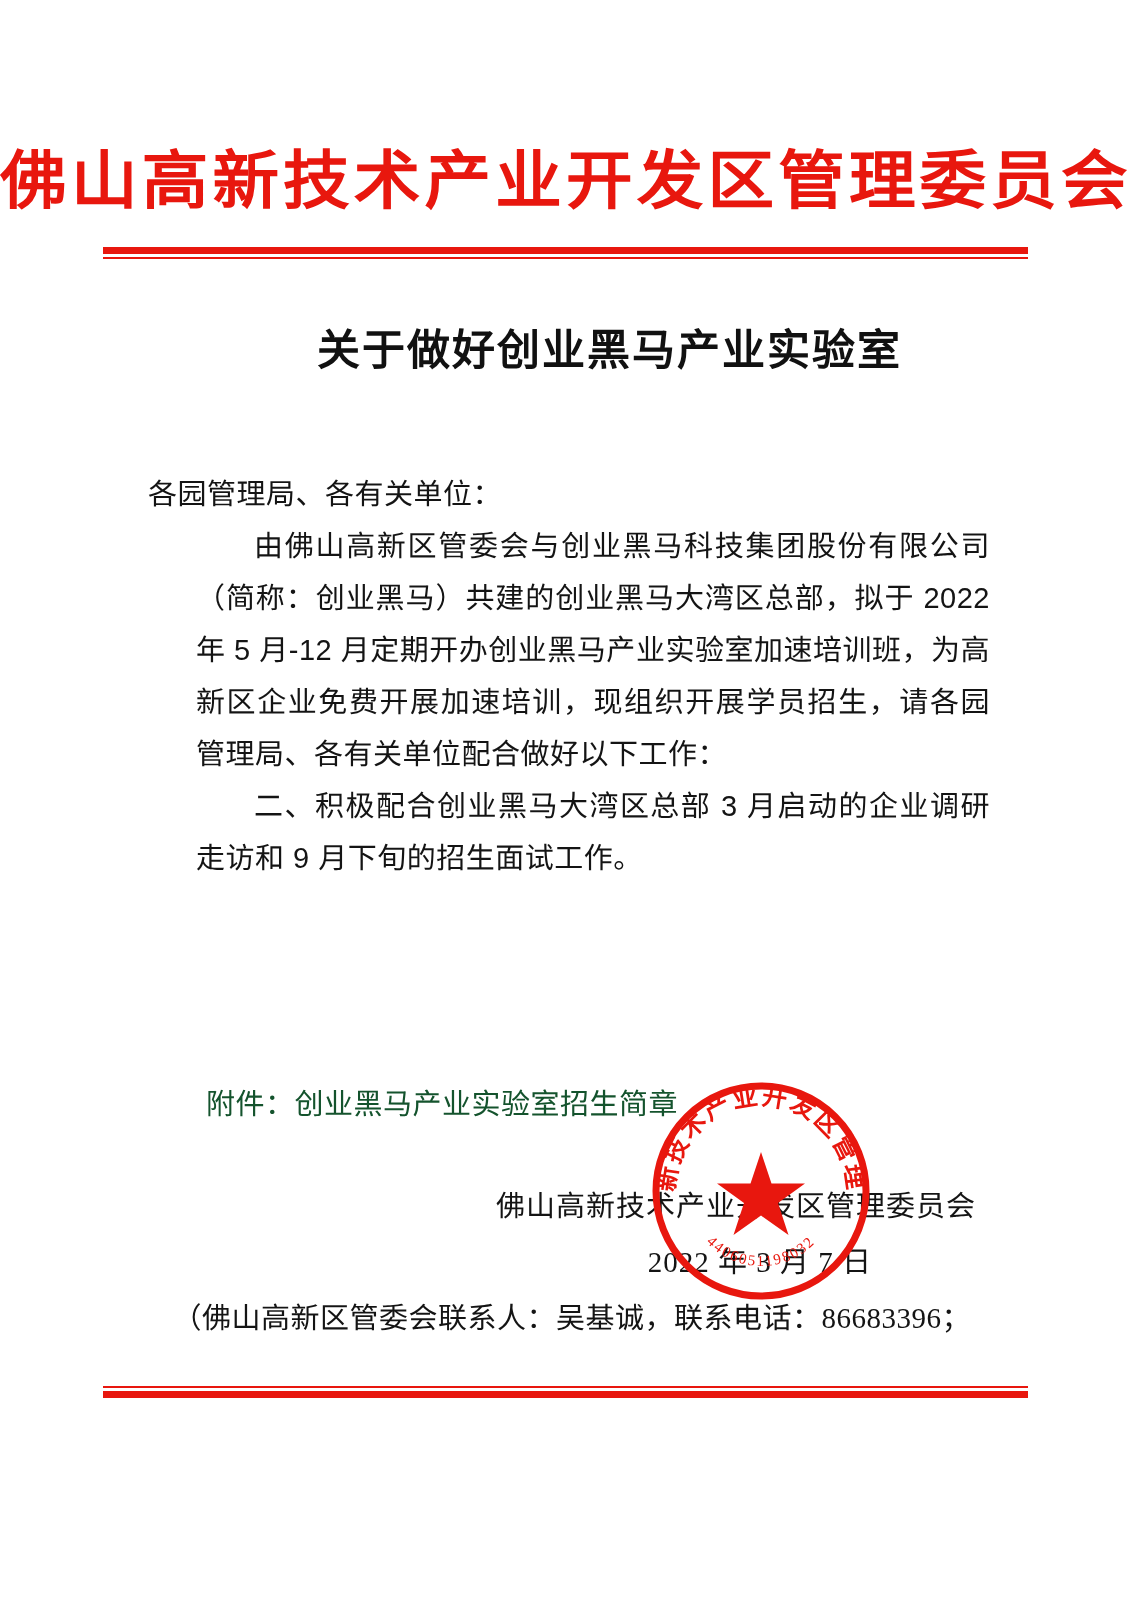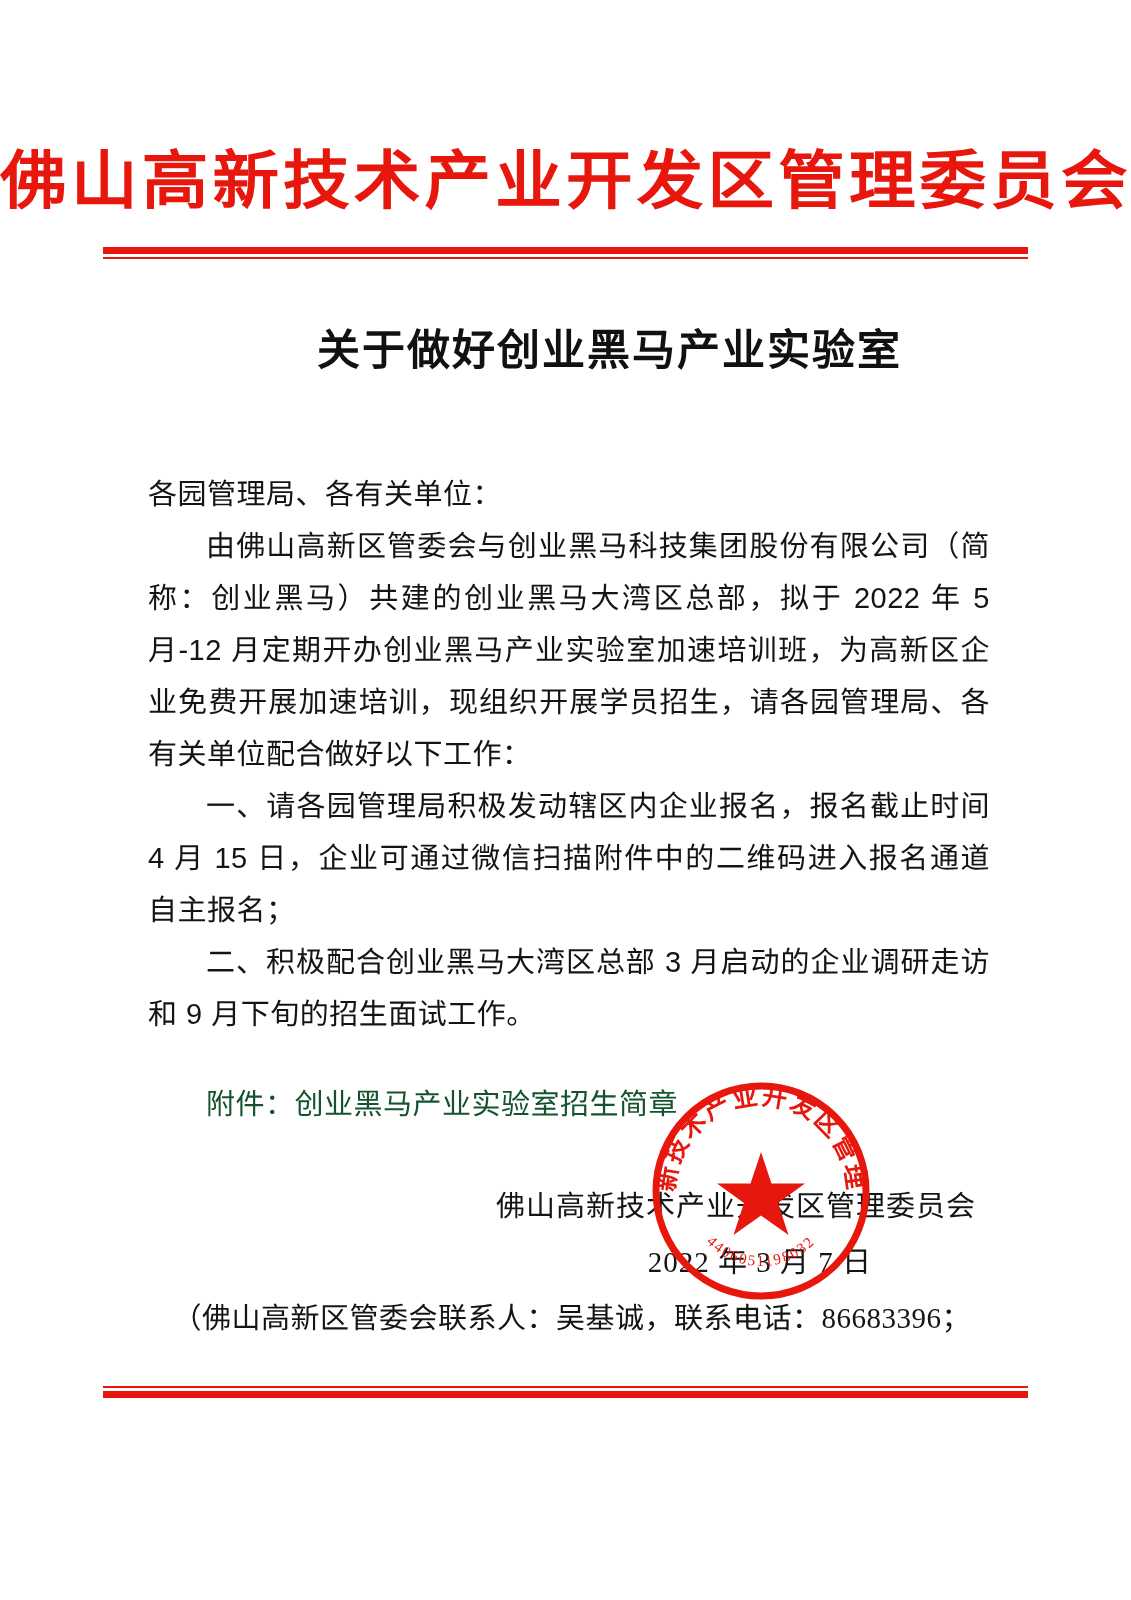--- a/index.html
+++ b/index.html
@@ -88,21 +88,21 @@
     font-family: Liberation Sans, sans-serif;
     font-size: 29px;
     line-height: 52px;
     letter-spacing: 0.5px;
     text-align: justify;
     text-justify: inter-ideograph;
     margin: 0;
     color: #141414;
   }
   .p.indent { text-indent: 2em; }
-  .p + .p { margin-top: 0; }
+  .p + .p { margin-top: 0; margin-left: 48px; }
 
   
   .attachment {
     position: absolute;
     left: 148px;
     top: 1078px;
     width: 842px;
     font-size: 29px;
     line-height: 52px;
     letter-spacing: 0.5px;
@@ -173,21 +173,20 @@
     <div class="rule-thin"></div>
   </div>
 
   <div class="doc-title">
     <span class="doc-title-line">关于做好创业黑马产业实验室</span>
   </div>
 
   <div class="body-block">
     <p class="p">各园管理局、各有关单位：</p>
     <p class="p indent">由佛山高新区管委会与创业黑马科技集团股份有限公司（简称：创业黑马）共建的创业黑马大湾区总部，拟于 2022 年 5 月-12 月定期开办创业黑马产业实验室加速培训班，为高新区企业免费开展加速培训，现组织开展学员招生，请各园管理局、各有关单位配合做好以下工作：</p>
-    <p class="p indent">一、请各园管理局积极发动辖区内企业报名，报名截止时间 4 月 15 日，企业可通过微信扫描附件中的二维码进入报名通道自主报名；</p>
     <p class="p indent">二、积极配合创业黑马大湾区总部 3 月启动的企业调研走访和 9 月下旬的招生面试工作。</p>
   </div>
 
   <div class="attachment">附件：创业黑马产业实验室招生简章</div>
 
   <div class="signature">
     <span class="sig-line">佛山高新技术产业开发区管理委员会</span>
     <span class="sig-date">2022 年 3 月 7 日</span>
   </div>
 

